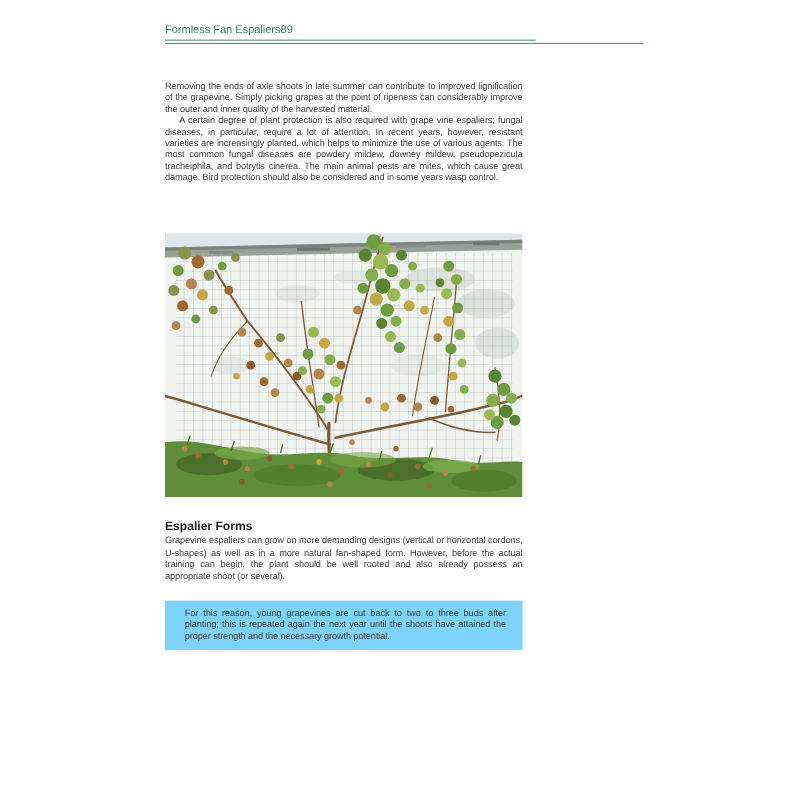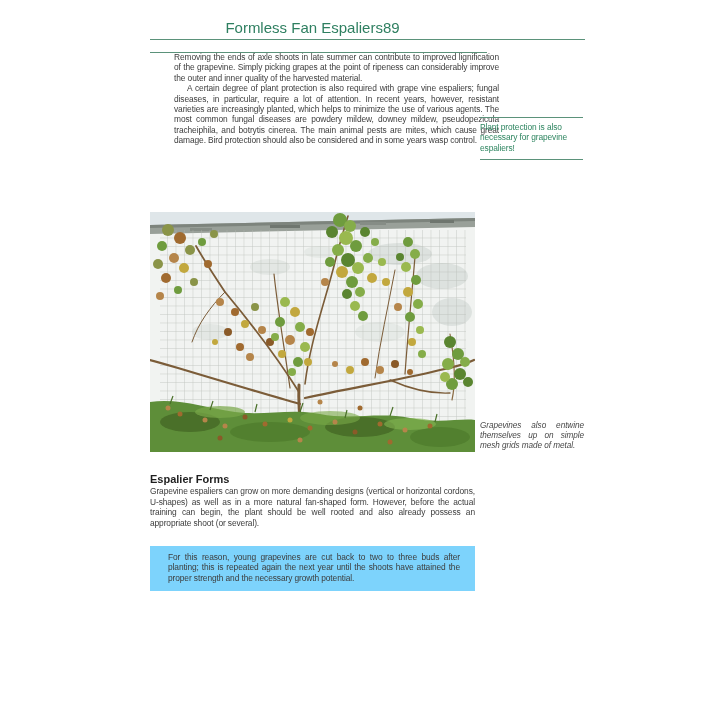--- a/index.html
+++ b/index.html
@@ -6,32 +6,32 @@
   body {
     width:720px; height:720px; background:#ffffff;
     font-family:"Liberation Sans", sans-serif;
     -webkit-font-smoothing:antialiased;
   }
   .page { position:relative; width:720px; height:720px; background:#fff; overflow:hidden; }
 
   
   .header-row {
     position:absolute; left:150px; top:22px; width:337px;
-    display:flex; justify-content:center; align-items:flex-end;
-    color:#2e7f60; font-size:15px; line-height:11px;
-    padding-bottom:19px; border-bottom:1px solid #5b927a;
+    display:flex; justify-content:flex-start; align-items:flex-end;
+    color:#2e7f60; font-size:10px; line-height:11px;
+    padding-bottom:3px; border-bottom:1px solid #5b927a;
   }
   .header-page-number { padding-right:12px; }
   .header-rule {
     position:absolute; left:150px; top:39px; width:435px; height:1px;
     background:#5b927a;
   }
 
   
-  .para-block { position:absolute; left:150px; top:52px; width:325px;margin-left:24px; }
+  .para-block { position:absolute; left:150px; top:73px; width:325px; }
   p.body {
     margin:0; font-size:8.4px; line-height:10.4px; letter-spacing:-0.1px;
     color:#3c3c3c; text-align:justify;
   }
   p.indent { text-indent:13px; }
 
   
   .margin-note {
     position:absolute; left:480px; top:117px; width:103px;
     border-top:1px solid #5b927a; border-bottom:1px solid #5b927a;
@@ -77,23 +77,20 @@
     <span>Formless Fan Espaliers</span>
     <span class="header-page-number">89</span>
   </div>
   <div class="header-rule"></div>
 
   <div class="para-block">
     <p class="body">Removing the ends of axle shoots in late summer can contribute to improved lignification of the grapevine. Simply picking grapes at the point of ripeness can considerably improve the outer and inner quality of the harvested material.</p>
     <p class="body indent">A certain degree of plant protection is also required with grape vine espaliers; fungal diseases, in particular, require a lot of attention. In recent years, however, resistant varieties are increasingly planted, which helps to minimize the use of various agents. The most common fungal diseases are powdery mildew, downey mildew, pseudopezicula tracheiphila, and botrytis cinerea. The main animal pests are mites, which cause great damage. Bird protection should also be considered and in some years wasp control.</p>
   </div>
 
-  <div class="margin-note">
-    <p>Plant protection is also necessary for grapevine espaliers!</p>
-  </div>
 
   <figure class="photo">
     <svg viewBox="0 0 325 240" xmlns="http://www.w3.org/2000/svg">
       <defs>
         <pattern id="mesh" width="8.5" height="8.5" patternUnits="userSpaceOnUse">
           <path d="M0,0 H8.5 M0,0 V8.5" stroke="#b3b9b1" stroke-width="0.8" fill="none"></path>
         </pattern>
       </defs>
 
       <rect x="0" y="0" width="325" height="14" fill="#dfe6e9"></rect>
@@ -254,21 +251,20 @@
         <circle cx="70" cy="226" r="2.5" fill="#8a5a28"></circle>
           <circle cx="150" cy="228" r="2.5" fill="#b5854a"></circle>
         <circle cx="240" cy="230" r="2.5" fill="#a06a2f"></circle>
           <circle cx="18" cy="196" r="2.5" fill="#b5854a"></circle>
         <circle cx="210" cy="196" r="2.5" fill="#a06a2f"></circle>
           <circle cx="170" cy="190" r="2.5" fill="#b5854a"></circle>
       </g>
     </svg>
   </figure>
 
-  <div class="photo-caption">Grapevines also entwine themselves up on simple mesh grids made of metal.</div>
 
   <div class="section-block">
     <h3 class="section-heading">Espalier Forms</h3>
     <p class="body">Grapevine espaliers can grow on more demanding designs (vertical or horizontal cordons, U-shapes) as well as in a more natural fan-shaped form. However, before the actual training can begin, the plant should be well rooted and also already possess an appropriate shoot (or several).</p>
   </div>
 
   <div class="callout">
     <p>For this reason, young grapevines are cut back to two to three buds after planting; this is repeated again the next year until the shoots have attained the proper strength and the necessary growth potential.</p>
   </div>
 

